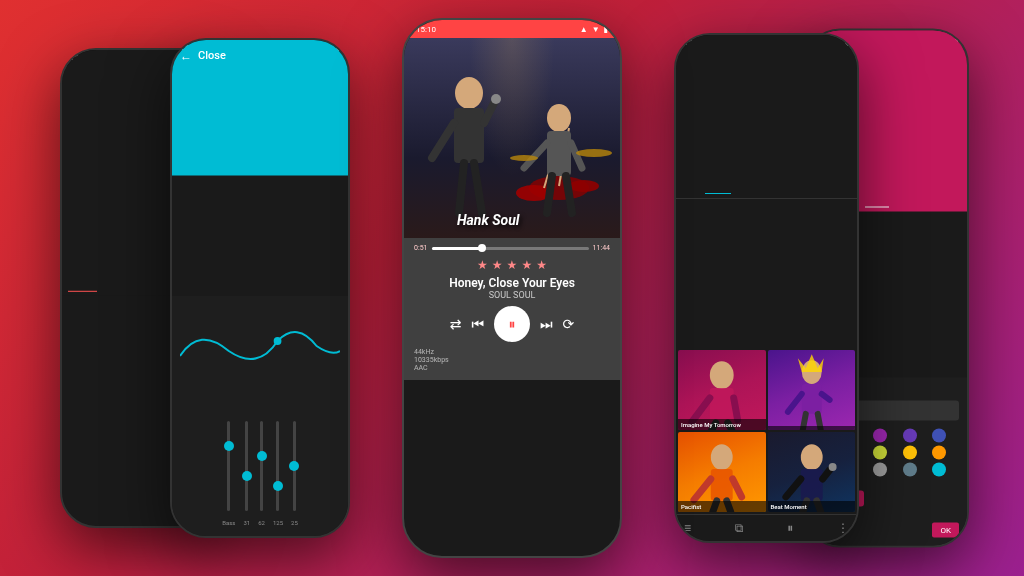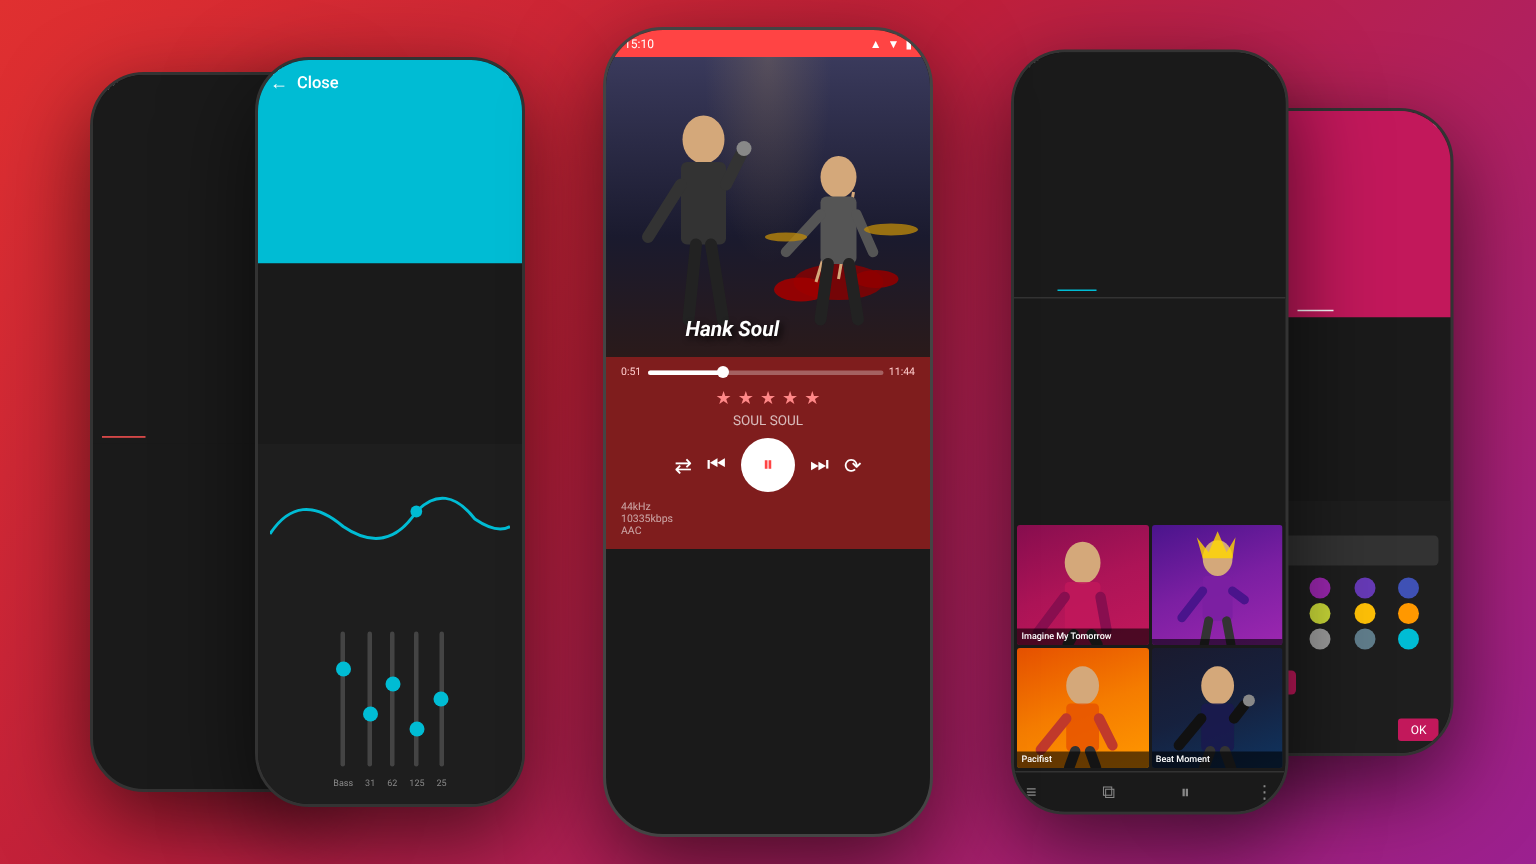--- a/index.html
+++ b/index.html
@@ -62,21 +62,21 @@
       height: 510px;
       right: 165px;
       top: 50%;
       transform: translateY(-50%);
       z-index: 3;
     }
 
     
     .phone-right {
       width: 165px;
-      height: 432px;
+      height: 519px;
       right: 55px;
       top: 50%;
       transform: translateY(-50%);
       z-index: 2;
     }
 
     
     .status-bar {
       background: #111;
       color: #fff;
@@ -226,21 +226,21 @@
       left: 10px;
       color: #fff;
       font-size: 14px;
       font-weight: 700;
       font-style: italic;
       text-shadow: 2px 2px 4px rgba(0,0,0,0.8);
       margin-left: 43px;
     }
 
     .phone-main .player-bottom {
-      background: #7f1d1d;
+      background: #404040;
       padding: 6px 10px 8px;
     }
 
     .progress-bar-container {
       display: flex;
       align-items: center;
       gap: 4px;
       margin-bottom: 6px;
     }
 
@@ -653,20 +653,21 @@
       </div>
 
       <div class="stars-row">
         <span class="star">★</span>
         <span class="star">★</span>
         <span class="star">★</span>
         <span class="star">★</span>
         <span class="star">★</span>
       </div>
 
+      <div class="song-title-main">Honey, Close Your Eyes</div>
       <div class="song-artist-main">SOUL SOUL</div>
 
       <div class="controls-row">
         <span class="ctrl-btn">⇄</span>
         <span class="ctrl-btn">⏮</span>
         <div class="play-btn">
           <span class="pause-icon">⏸</span>
         </div>
         <span class="ctrl-btn">⏭</span>
         <span class="ctrl-btn">⟳</span>

